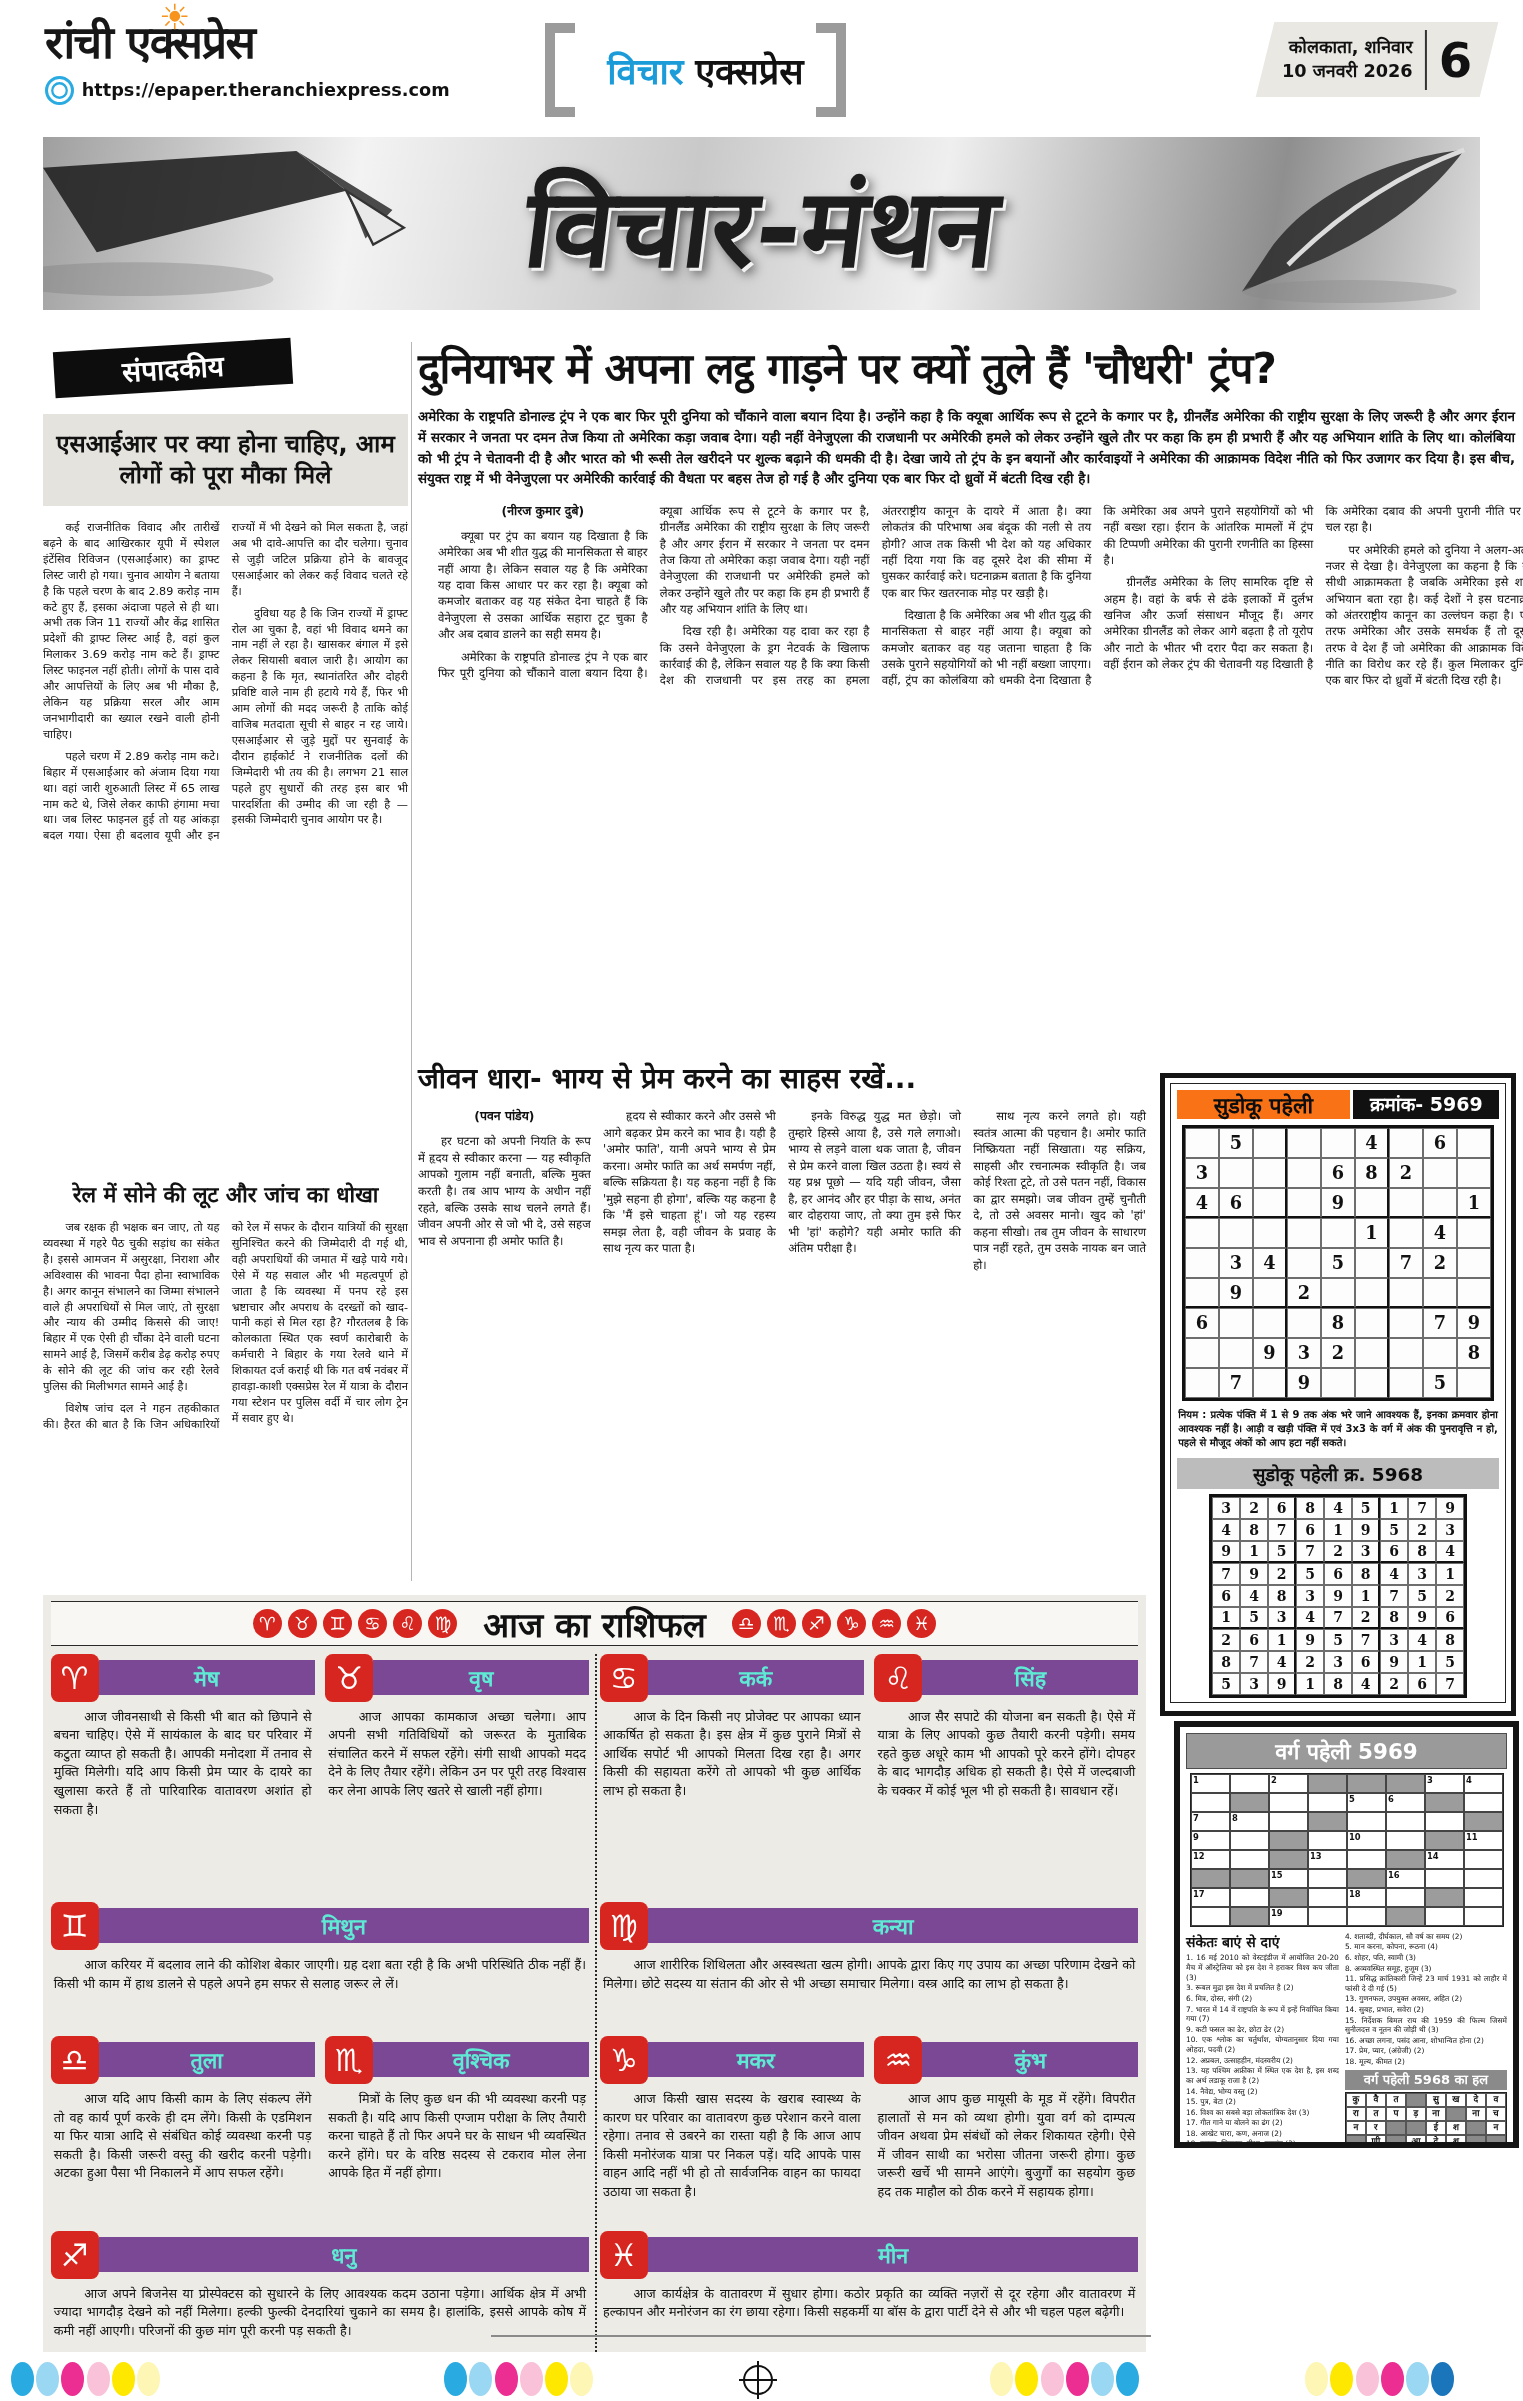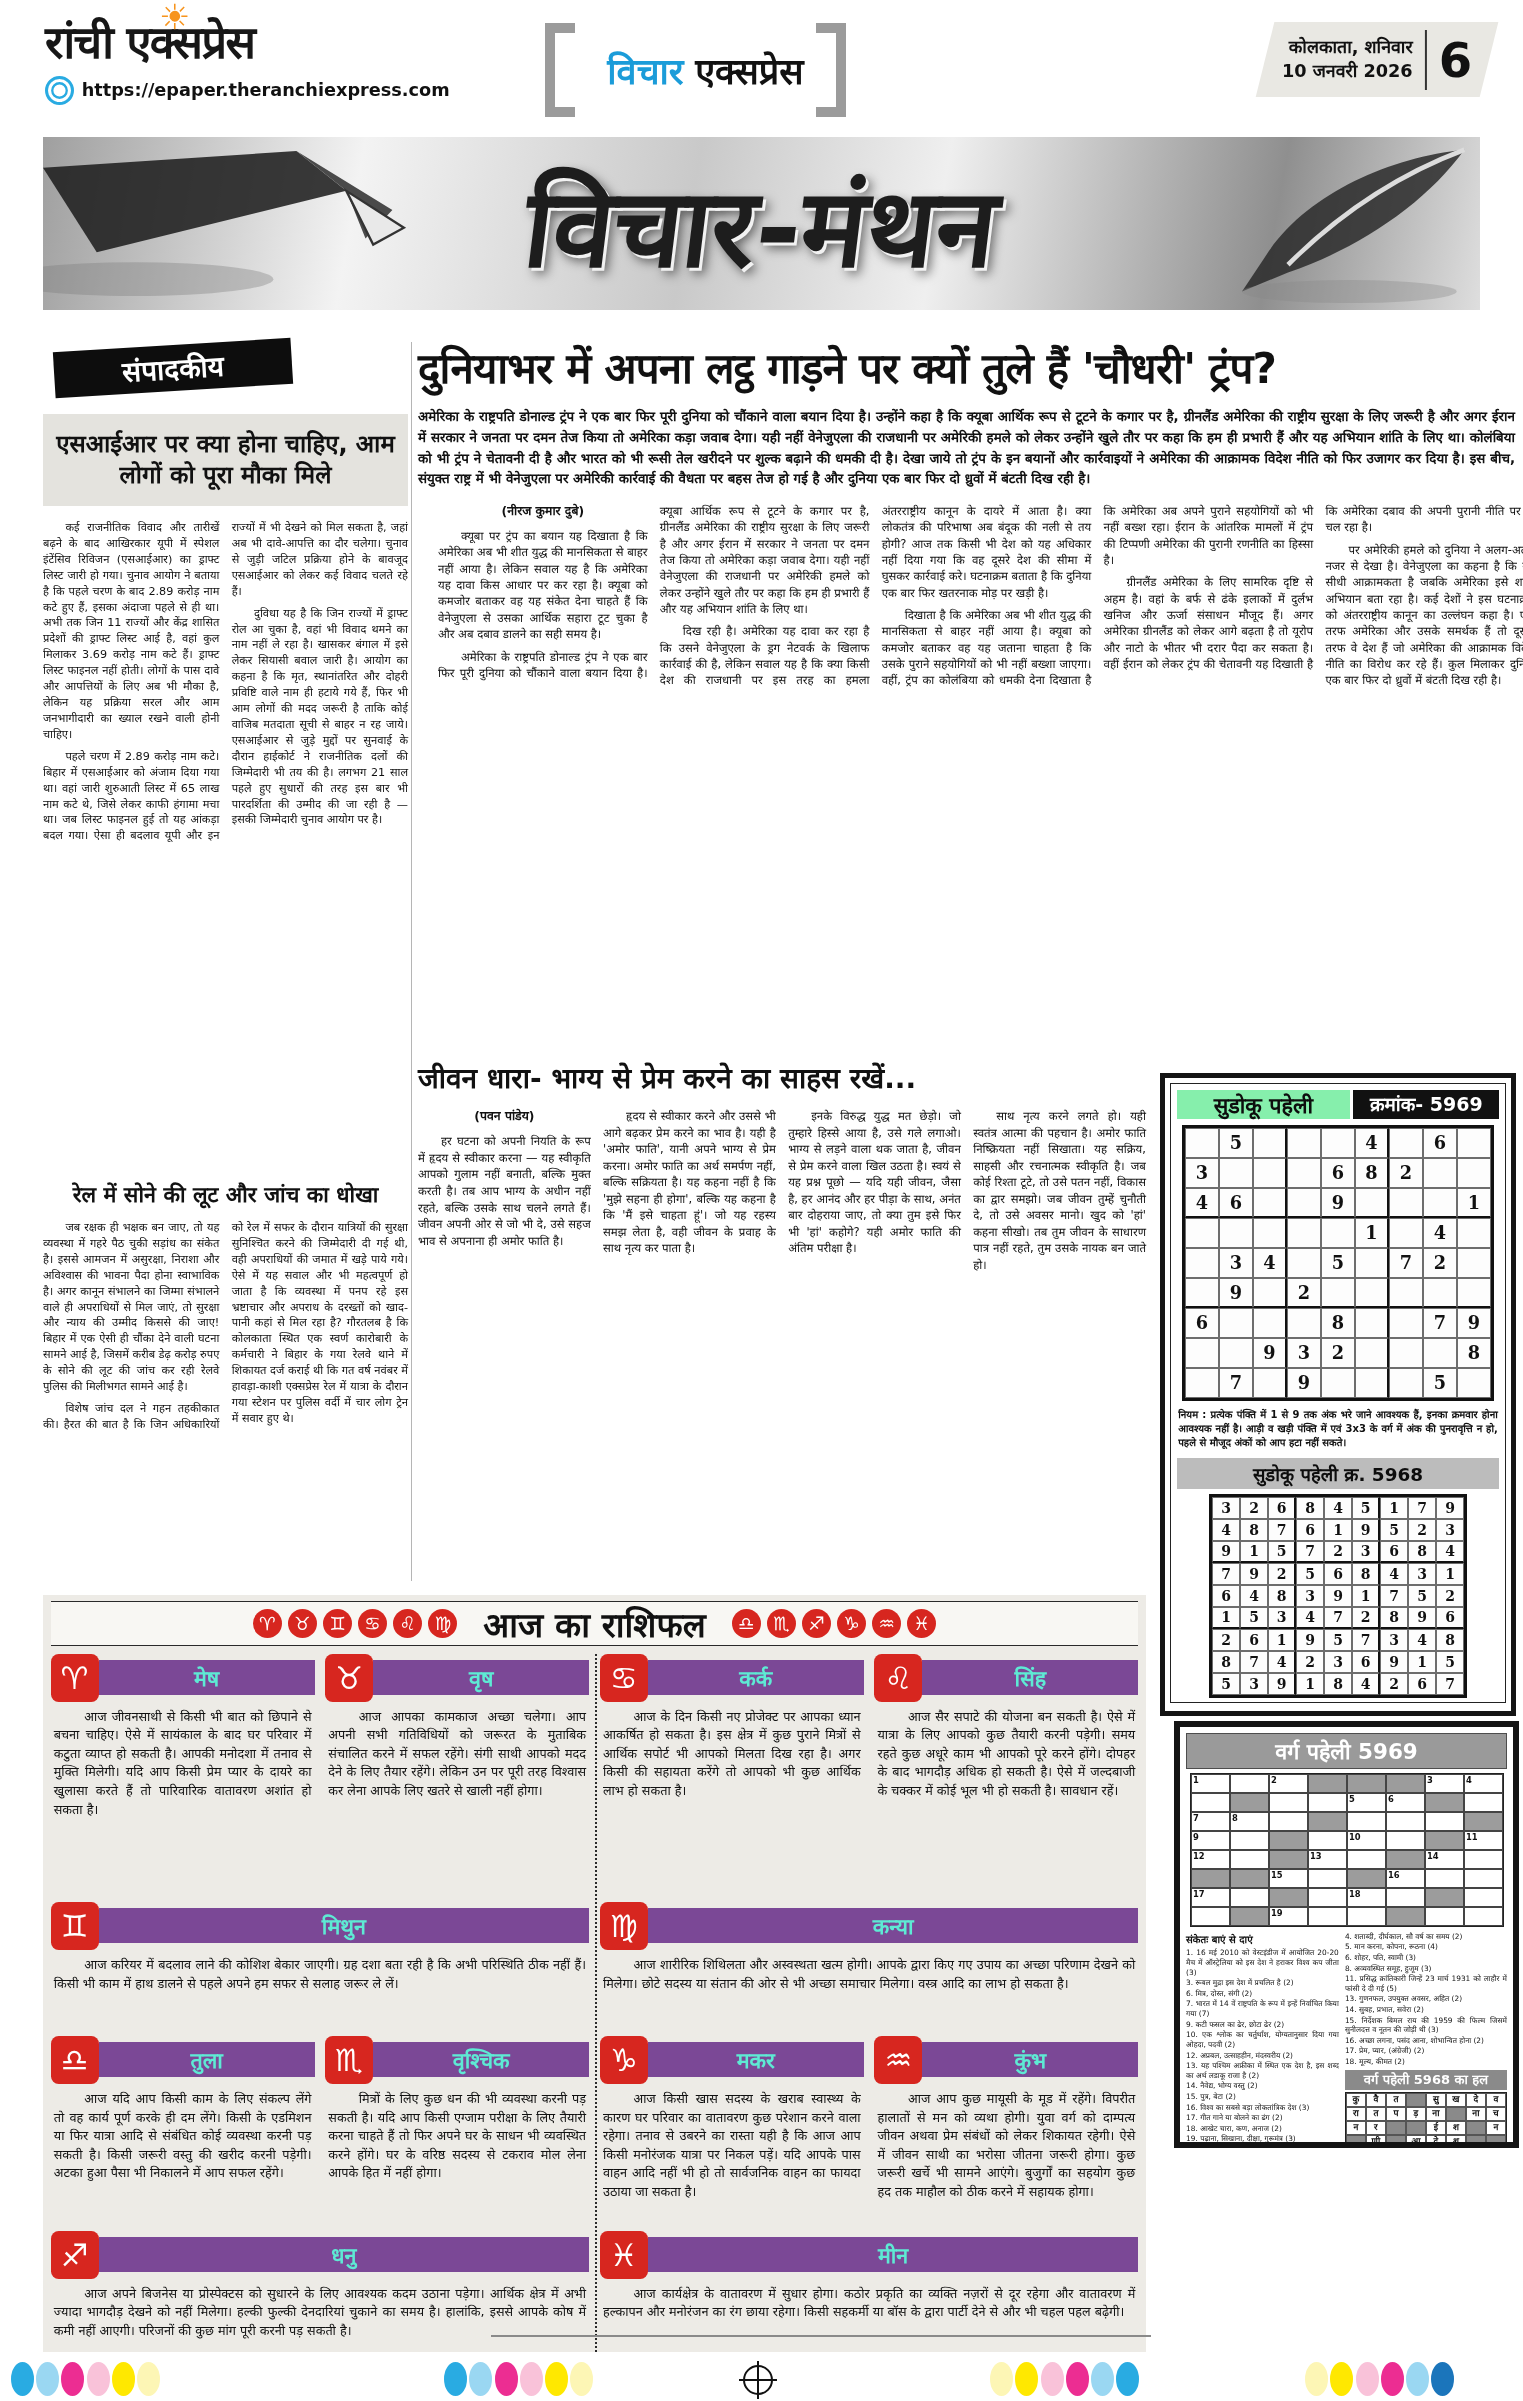--- a/index.html
+++ b/index.html
@@ -49,21 +49,21 @@
   
   .lead-head{font-size:42px;font-weight:800;letter-spacing:-0.8px;white-space:nowrap;}
   .lead-intro{font-size:13.4px;font-weight:700;line-height:1.55;text-align:justify;}
   .byline{text-align:center;font-weight:700;font-size:12.3px;margin:0 0 7.7px;}
   .jeevan-head{font-size:28px;font-weight:800;}
 
   
   .panel{border:5.4px solid #141414;background:#fff;box-sizing:border-box;}
   .sud-inner{border:1.5px solid #222;margin:4.6px;padding:6.1px;height:calc(100% - 12.3px);box-sizing:border-box;}
   .sud-header{display:flex;gap:3.1px;margin-bottom:6.1px;}
-  .sud-title{flex:1;background:#86efac;color:#0d0d0d;font-size:21.5px;font-weight:800;
+  .sud-title{flex:1;background:#f97316;color:#0d0d0d;font-size:21.5px;font-weight:800;
              display:flex;align-items:center;justify-content:center;}
   .sud-serial{width:146px;background:#111;color:#fff;font-size:19px;font-weight:800;
               display:flex;align-items:center;justify-content:center;}
   .sudoku-grid{display:grid;grid-template-columns:repeat(9,34px);grid-auto-rows:30px;
                border:3.1px solid #111;width:fit-content;margin:0 auto;}
   .sudoku-grid .sq{border:0.8px solid #6d6d6d;display:flex;align-items:center;justify-content:center;
                    font-family:"DejaVu Serif",serif;font-weight:700;font-size:17.7px;background:#fdfdfd;}
   .sudoku-grid .vr{border-right:2.3px solid #111;}
   .sudoku-grid .hb{border-bottom:2.3px solid #111;}
   .sud-note{font-size:10px;font-weight:600;line-height:1.4;margin:7.7px 1.5px;text-align:justify;}
@@ -94,21 +94,21 @@
   .cw-panel{border:6.1px solid #141414;background:#fff;box-sizing:border-box;padding:6.1px;overflow:hidden;}
   .cw-title{background:#9a9a9a;border:1.5px solid #4d4d4d;color:#fff;font-size:21.5px;font-weight:800;
             text-align:center;padding:2.3px 0;margin-bottom:4.6px;}
   .cw-grid{display:grid;grid-template-columns:repeat(8,39px);grid-auto-rows:19px;border:1.5px solid #222;
            width:fit-content;margin:0 auto 4.6px;}
   .cw-grid .cell{border:0.8px solid #444;position:relative;background:#fff;}
   .cw-grid .cell.block{background:#9c9c9c;}
   .cw-grid .num{position:absolute;left:1.5px;top:0;font-size:8.4px;font-weight:700;}
   .cw-cluewrap{display:flex;gap:6.1px;}
   .cw-col{flex:1;font-size:7.4px;line-height:1.32;text-align:justify;}
-  .clue-h{font-weight:800;font-size:10px;margin:1.5px 0;}
+  .clue-h{font-weight:800;font-size:14px;margin:1.5px 0;}
   .clue{margin:0 0 0.8px;}
   .cw-sol-title{background:#8a8a8a;color:#fff;font-weight:800;font-size:13px;text-align:center;padding:1.5px 0;margin-top:3.1px;}
   .cw-sol{display:grid;grid-template-columns:repeat(8,20px);grid-auto-rows:14px;border:1.5px solid #222;
           width:fit-content;margin:1.5px auto 0;}
   .cw-sol .cell{border:0.8px solid #555;display:flex;align-items:center;justify-content:center;
                 font-size:8.8px;font-weight:700;background:#fff;}
   .cw-sol .cell.block{background:#8a8a8a;}
 
   
   .dot{border-radius:50%;display:inline-block;}

